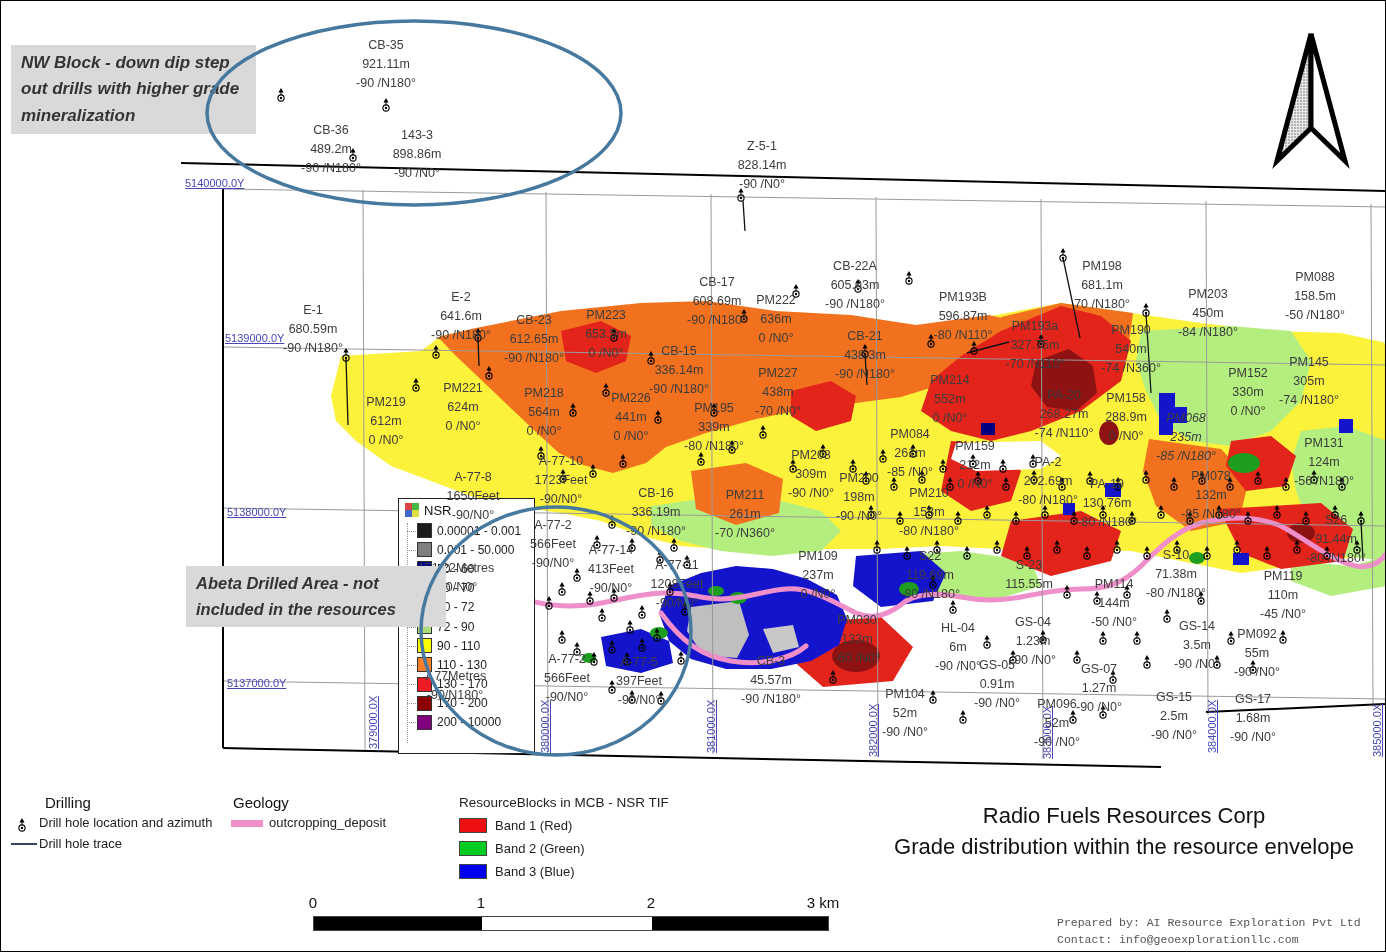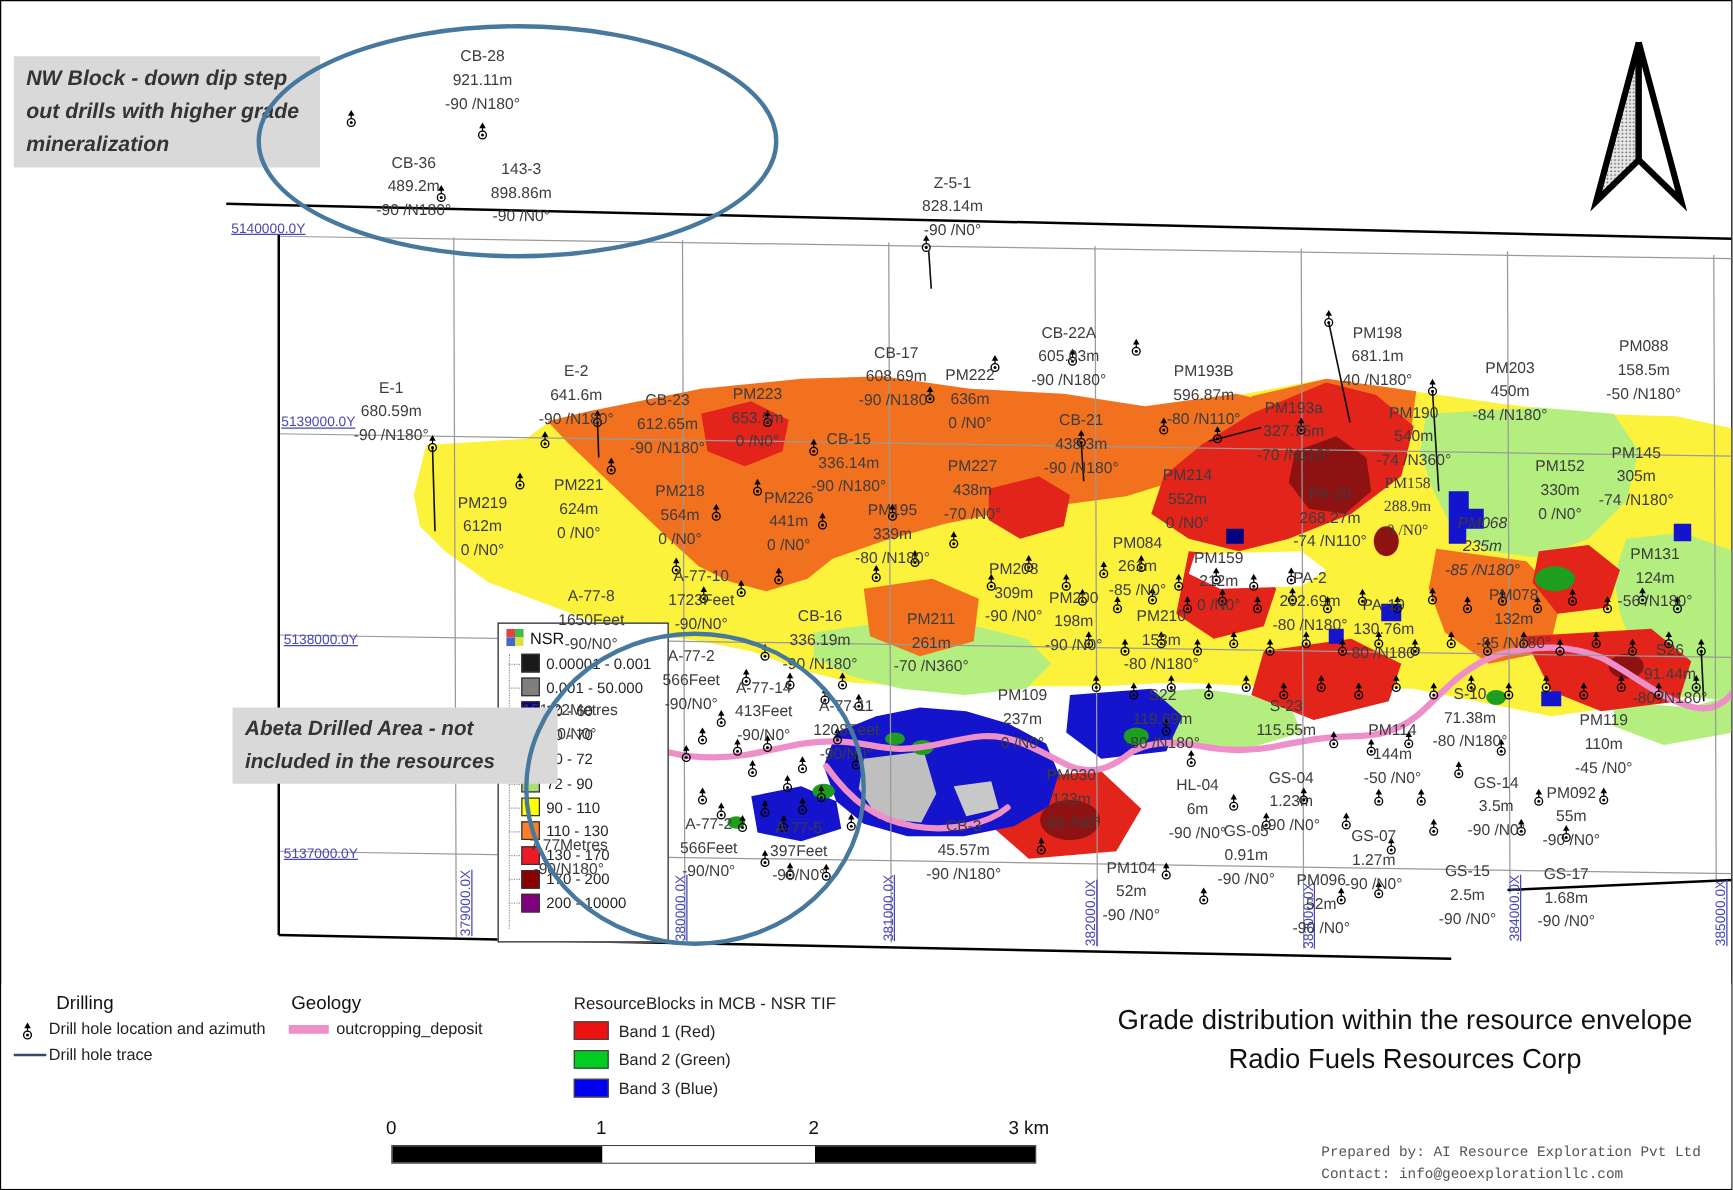--- a/index.html
+++ b/index.html
@@ -376,21 +376,21 @@
       <div class="grid-xlabel" style="left: 366px; top: 748px;">379000.0X</div>
       <div class="grid-xlabel" style="left: 538px; top: 752px;">380000.0X</div>
       <div class="grid-xlabel" style="left: 704px; top: 752px;">381000.0X</div>
       <div class="grid-xlabel" style="left: 866px; top: 756px;">382000.0X</div>
       <div class="grid-xlabel" style="left: 1040px; top: 758px;">383000.0X</div>
       <div class="grid-xlabel" style="left: 1205px; top: 752px;">384000.0X</div>
       <div class="grid-xlabel" style="left: 1370px; top: 756px;">385000.0X</div>
     </div>
   <div id="labels">
       <div class="drill-label" style="left: 385px; top: 35px;">
-        <div>CB-28</div>
+        <div>CB-35</div>
         <div>921.11m</div>
         <div>-90 /N180°</div>
       </div>
       <div class="drill-label" style="left: 330px; top: 120px;">
         <div>CB-36</div>
         <div>489.2m</div>
         <div>-90 /N180°</div>
       </div>
       <div class="drill-label" style="left: 416px; top: 125px;">
         <div>143-3</div>
@@ -483,21 +483,21 @@
         <div>-80 /N110°</div>
       </div>
       <div class="drill-label" style="left: 1034px; top: 316px;">
         <div>PM193a</div>
         <div>327.75m</div>
         <div>-70 /N110°</div>
       </div>
       <div class="drill-label" style="left: 1101px; top: 256px;">
         <div>PM198</div>
         <div>681.1m</div>
-        <div>40 /N180°</div>
+        <div>70 /N180°</div>
       </div>
       <div class="drill-label" style="left: 1130px; top: 320px;">
         <div>PM190</div>
         <div>540m</div>
         <div>-74 /N360°</div>
       </div>
       <div class="drill-label" style="left: 1207px; top: 284px;">
         <div>PM203</div>
         <div>450m</div>
         <div>-84 /N180°</div>
@@ -510,21 +510,21 @@
       <div class="drill-label" style="left: 1308px; top: 352px;">
         <div>PM145</div>
         <div>305m</div>
         <div>-74 /N180°</div>
       </div>
       <div class="drill-label" style="left: 1247px; top: 363px;">
         <div>PM152</div>
         <div>330m</div>
         <div>0 /N0°</div>
       </div>
-      <div class="drill-label" style="left: 1125px; top: 376px; font-family: Liberation Serif, serif;">
+      <div class="drill-label" style="left: 1125px; top: 388px;">
         <div>PM158</div>
         <div>288.9m</div>
         <div>0 /N0°</div>
       </div>
       <div class="drill-label" style="left: 1063px; top: 385px;">
         <div>PA-20</div>
         <div>268.27m</div>
         <div>-74 /N110°</div>
       </div>
       <div class="drill-label" style="left: 1185px; top: 408px; font-style: italic;">
@@ -751,22 +751,22 @@
 
     <div class="lg-item" style="left:458px;top:8px;font-size:13.5px;">ResourceBlocks in MCB - NSR TIF</div>
     <div id="band-rows">
         <div style="position: absolute; left: 458px; top: 29px;"><span class="swatch" style="width: 26px; height: 13px; background: rgb(238, 17, 17); border: 1px solid rgb(68, 68, 68); margin-right: 8px;"></span><span style="font-size: 13px; color: rgb(34, 34, 34); vertical-align: middle;">Band 1 (Red)</span></div>
         <div style="position: absolute; left: 458px; top: 52px;"><span class="swatch" style="width: 26px; height: 13px; background: rgb(0, 204, 34); border: 1px solid rgb(68, 68, 68); margin-right: 8px;"></span><span style="font-size: 13px; color: rgb(34, 34, 34); vertical-align: middle;">Band 2 (Green)</span></div>
         <div style="position: absolute; left: 458px; top: 75px;"><span class="swatch" style="width: 26px; height: 13px; background: rgb(0, 0, 238); border: 1px solid rgb(68, 68, 68); margin-right: 8px;"></span><span style="font-size: 13px; color: rgb(34, 34, 34); vertical-align: middle;">Band 3 (Blue)</span></div>
       </div>
   </div>
 
   <div class="title-block">
+    <div>Radio Fuels Resources Corp</div>
     <div>Grade distribution within the resource envelope</div>
-    <div>Radio Fuels Resources Corp</div>
   </div>
 
   <div class="scalebar">
     <div style="width:168px;background:#000;"></div>
     <div style="width:170px;background:#fff;"></div>
     <div style="width:176px;background:#000;"></div>
   </div>
   <div id="sb-labels">
       <div class="sb-label" style="left: 312px;">0</div>
       <div class="sb-label" style="left: 480px;">1</div>

